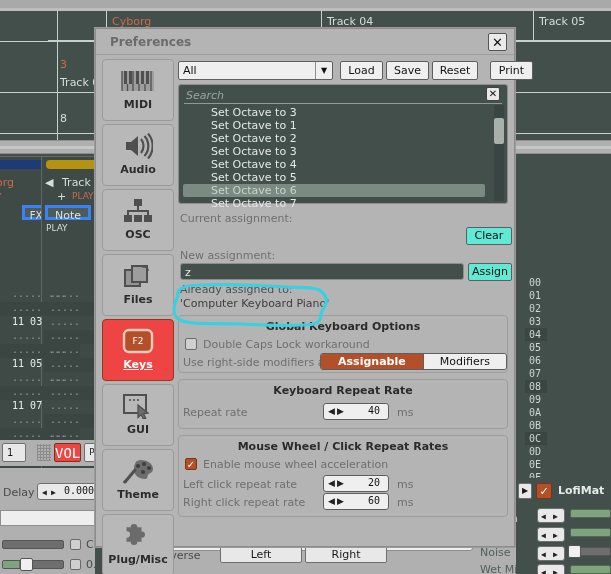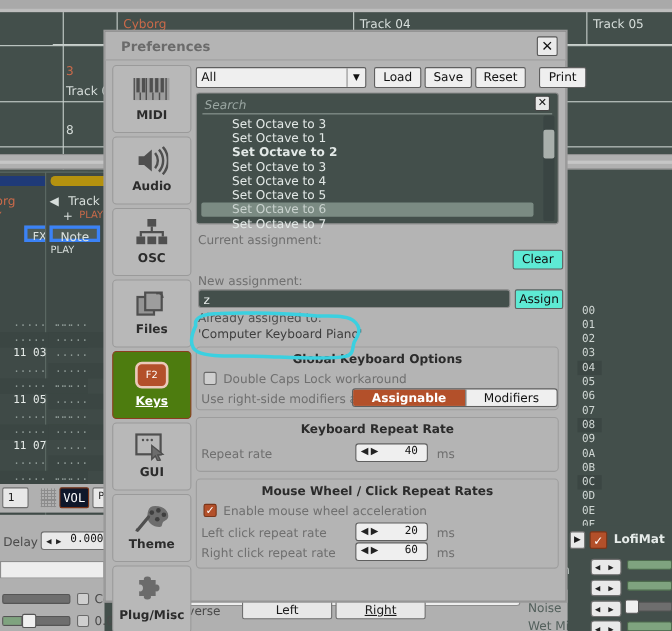--- a/index.html
+++ b/index.html
@@ -50,22 +50,22 @@
   .pat-yellow { color:#c9b24a; }
 
   .hexcol { position:absolute; font-family:"DejaVu Sans Mono", monospace; font-size:10px; color:#cfd6d3; }
   .hexcol div { height:13px; line-height:13px; padding-left:4px; }
   .hexcol div.alt { background:#3b4643; }
 
   
   .bottom-panel { position:absolute; background:#b0b0b0; }
   .btn-s { background:#e8e8e8; border:1px solid #6f6f6f; border-radius:2px; font-size:10px;
      text-align:center; color:#1a1a1a; }
-  .btn-orange { background:#0f172a; border:1px solid #7a3519; color:#fff; font-family:"DejaVu Sans Mono", monospace;
-     font-size:11px; text-align:center; border-radius:2px; }
+  .btn-orange { background:#ef4444; border:1px solid #7a3519; color:#fff; font-family:"DejaVu Sans Mono", monospace;
+     font-size:14px; text-align:center; border-radius:2px; }
   .spin { background:#e9e9e9; border:1px solid #6f6f6f; border-radius:3px; position:relative;
      font-family:"DejaVu Sans Mono", monospace; font-size:10px; color:#111; }
   .spin .arr { position:absolute; top:50%; transform:translateY(-50%); font-size:8px; color:#222; }
   .slider-tr { position:absolute; height:9px; background:#6e6e6e; border:1px solid #555; border-radius:2px; }
   .slider-fill { position:absolute; height:100%; background:#7fa37f; }
   .slider-knob { position:absolute; width:13px; height:13px; background:#f0f0f0; border:1px solid #555; border-radius:2px; }
   .cbx { position:absolute; width:11px; height:11px; background:#cfcfcf; border:1px solid #6a6a6a; border-radius:2px; }
   .cbx.on { background:#b3502a; border-color:#7a3519; color:#fff; font-size:9px; text-align:center; line-height:10px; }
   .glabel { position:absolute; color:#4a4a4a; font-size:11px; }
 
@@ -78,21 +78,21 @@
   .pf-title { position:absolute; left:0; top:0; width:100%; height:26px; background:#b4b4b4;
      border-bottom:1px solid #9d9d9d; }
   .pf-title span { position:absolute; left:14px; top:6px; font-size:12px; font-weight:bold; color:#6b6b6b; }
   .pf-close { position:absolute; right:7px; top:4px; width:19px; height:18px; background:#eaeaea;
      border:1px solid #555; border-radius:2px; text-align:center; line-height:17px; font-size:13px; color:#111; }
 
   
   .pf-side { position:absolute; left:6px; top:30px; width:72px; bottom:6px; }
   .pf-tab { position:relative; width:72px; height:62px; background:#b8b8b8; border:1px solid #9a9a9a;
      border-radius:4px; margin-bottom:3px; text-align:center; }
-  .pf-tab.active { background:#4d7c0f; border-color:#8c3d1f; }
+  .pf-tab.active { background:#ef4444; border-color:#8c3d1f; }
   .pf-tab .ico { height:38px; display:flex; align-items:center; justify-content:center; padding-top:4px; }
   .pf-tab .tl { font-size:11px; font-weight:bold; color:#2c2c2c; }
   .pf-tab.active .tl { color:#ffffff;text-decoration:underline; }
 
   
   .pf-main { position:absolute; left:82px; top:30px; right:6px; bottom:6px; }
 
   .row-top { position:absolute; left:0; top:2px; right:0; height:19px; }
   .combo { position:absolute; left:0; top:0; width:155px; height:19px; background:#efefef;
      border:1px solid #5f5f5f; border-radius:2px; font-size:11px; color:#111; padding:2px 0 0 4px; }
@@ -264,21 +264,21 @@
     <div class="slider-fill" style="left:0;width:16px;"></div>
   </div>
   <div class="slider-knob" style="left:20px;top:558px;"></div>
   <div class="cbx" style="left:70px;top:559px;"></div>
   <div class="glabel" style="left:86px;top:558px;">0.000 dB</div>
 
   <div class="bottom-panel" style="left:155px;top:536px;width:456px;height:38px;"></div>
   <div style="position:absolute;left:168px;top:538px;width:305px;height:13px;background:#eeeeee;border:1px solid #8d8d8d;border-radius:3px;"></div>
   <div class="glabel" style="left:160px;top:549px;">Inverse</div>
   <div class="btn-s" style="position:absolute;left:220px;top:546px;width:82px;height:17px;line-height:15px;font-size:11px;">Left</div>
-  <div class="btn-s" style="position:absolute;left:305px;top:546px;width:82px;height:17px;line-height:15px;font-size:11px;text-decoration:underline;">Right</div>
+  <div class="btn-s" style="position:absolute;left:305px;top:546px;width:82px;height:17px;line-height:15px;font-size:11px;">Right</div>
   <div class="glabel" style="left:480px;top:546px;color:#53605c;">Noise</div>
   <div class="glabel" style="left:480px;top:563px;color:#53605c;">Wet Mix</div>
 
   <div class="bottom-panel" style="left:516px;top:478px;width:95px;height:96px;background:#434f4b;"></div>
   <div class="glabel" style="left:505px;top:512px;color:#b9c2be;">ch</div>
   <div class="btn-s" style="position:absolute;left:518px;top:483px;width:14px;height:16px;line-height:14px;font-size:8px;">▶</div>
   <div class="cbx on" style="left:536px;top:483px;width:16px;height:16px;line-height:15px;font-size:11px;">✓</div>
   <div style="position:absolute;left:558px;top:484px;font-size:11px;font-weight:bold;color:#e6ebe9;">LofiMat</div>
 
   <div class="spin" style="position:absolute;left:537px;top:508px;width:28px;height:15px;">
@@ -427,21 +427,21 @@
     </div>
 
     <div class="listbox">
       <div class="searchrow">
         <span class="ph">Search</span>
         <span class="searchclear">✕</span>
       </div>
       <div id="listitems">
           <div class="litem" style="top: 21px;">Set Octave to 3</div>
           <div class="litem" style="top: 34px;">Set Octave to 1</div>
-          <div class="litem" style="top: 47px; font-weight: bold;">Set Octave to 2</div>
+          <div class="litem" style="top: 47px;">Set Octave to 2</div>
           <div class="litem" style="top: 60px;">Set Octave to 3</div>
           <div class="litem" style="top: 73px;">Set Octave to 4</div>
           <div class="litem" style="top: 86px;">Set Octave to 5</div>
           <div class="litem sel" style="top: 99px;">Set Octave to 6</div>
           <div class="litem" style="top: 112px;">Set Octave to 7</div>
         </div>
       <div class="lscroll">
         <div class="th"></div>
       </div>
     </div>

